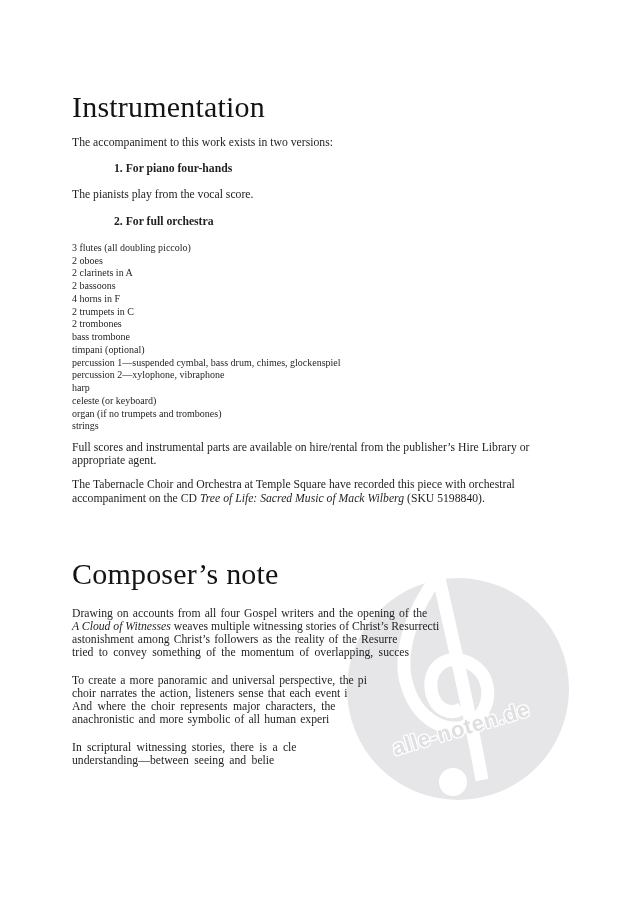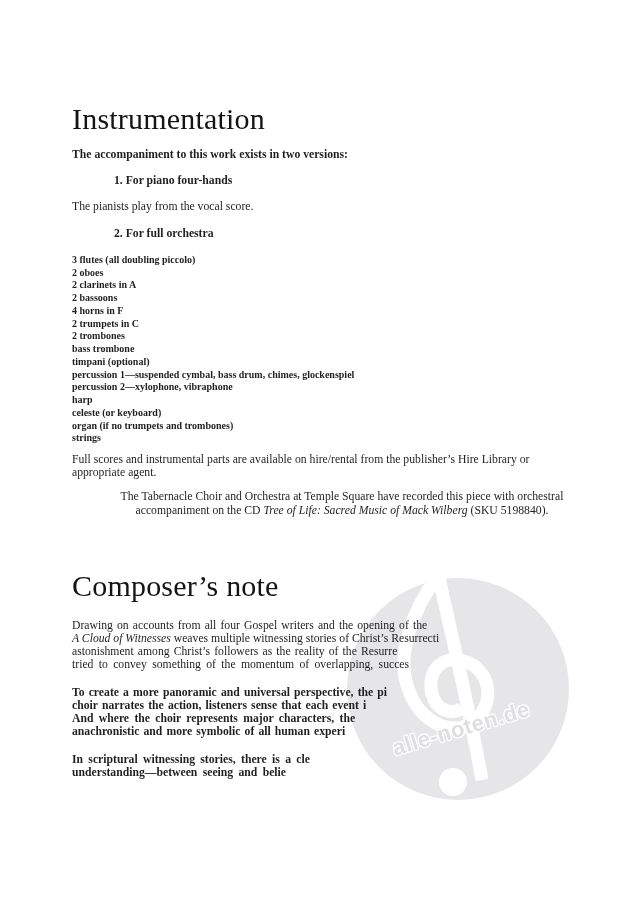--- a/index.html
+++ b/index.html
@@ -4,29 +4,29 @@
 <style>
   html,body{margin:0;padding:0;background:#ffffff;}
   .page{position:relative;width:640px;height:905px;background:#ffffff;overflow:hidden;
         font-family:"Liberation Serif","DejaVu Serif",serif;color:#1f1f1f;}
   .watermark{position:absolute;inset:0;z-index:0;}
   .wm-svg{position:absolute;left:340px;top:570px;}
   .wm-text{position:absolute;left:393px;top:736px;font-family:"Liberation Sans","DejaVu Sans",sans-serif;
            font-weight:700;font-size:22px;color:#dfdfe1;letter-spacing:0.5px;
            transform:rotate(-16.5deg);transform-origin:0 50%;white-space:nowrap;
            text-shadow:-1px -1px 0 #fff,1px -1px 0 #fff,-1px 1px 0 #fff,1px 1px 0 #fff,0 0 3px #fff;}
-  .content{position:absolute;left:72px;top:104px;width:540px;z-index:1;}
+  .content{position:absolute;left:72px;top:92px;width:540px;z-index:1;}
   .h1{font-size:30px;line-height:30px;font-weight:400;color:#141414;margin:0;letter-spacing:0.2px;}
   .h2{margin-top:53px;line-height:32px;}
   .line{white-space:nowrap;font-size:11.7px;line-height:13.2px;}
   .iline{white-space:nowrap;font-size:10px;line-height:12.75px;}
   .subhead{font-weight:700;margin-left:42px;}
   .it{font-style:italic;}
-  .mt8{margin-top:8px;} .mt11{margin-top:11px;text-align:center;} .mt13{margin-top:13px;}
-  .mt14{margin-top:14px;font-weight:bold;} .mt17{margin-top:17px;}
+  .mt8{margin-top:8px;} .mt11{margin-top:11px;} .mt13{margin-top:13px;}
+  .mt14{margin-top:14px;} .mt17{margin-top:17px;}
   .ws1{word-spacing:1.2px;} .ws2{word-spacing:2.4px;}
 </style>
 </head>
 <body>
 
 <div class="page">
 
   <div class="watermark">
     <svg class="wm-svg" width="240" height="240" viewBox="0 0 240 240">
       <circle cx="118" cy="119" r="111" fill="#e6e6e8"></circle>

